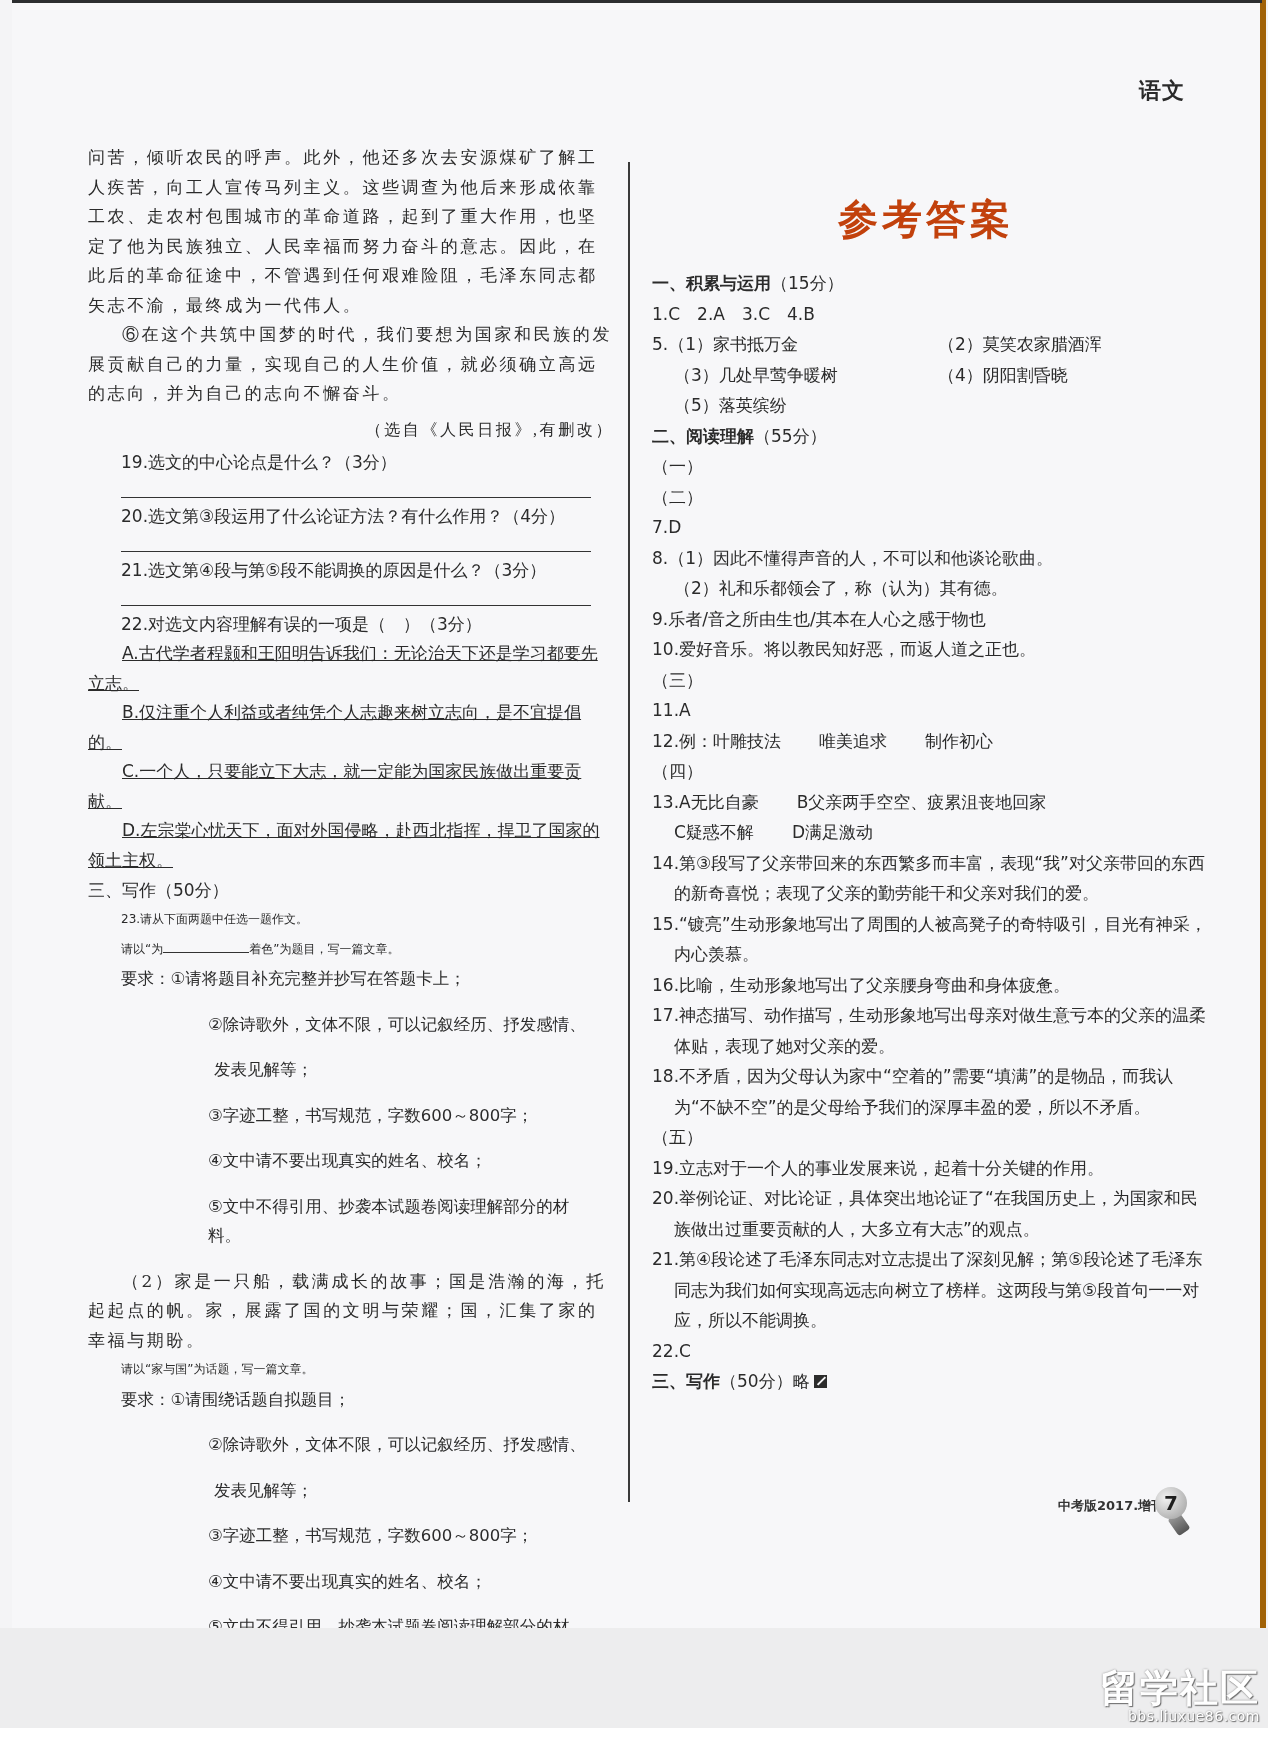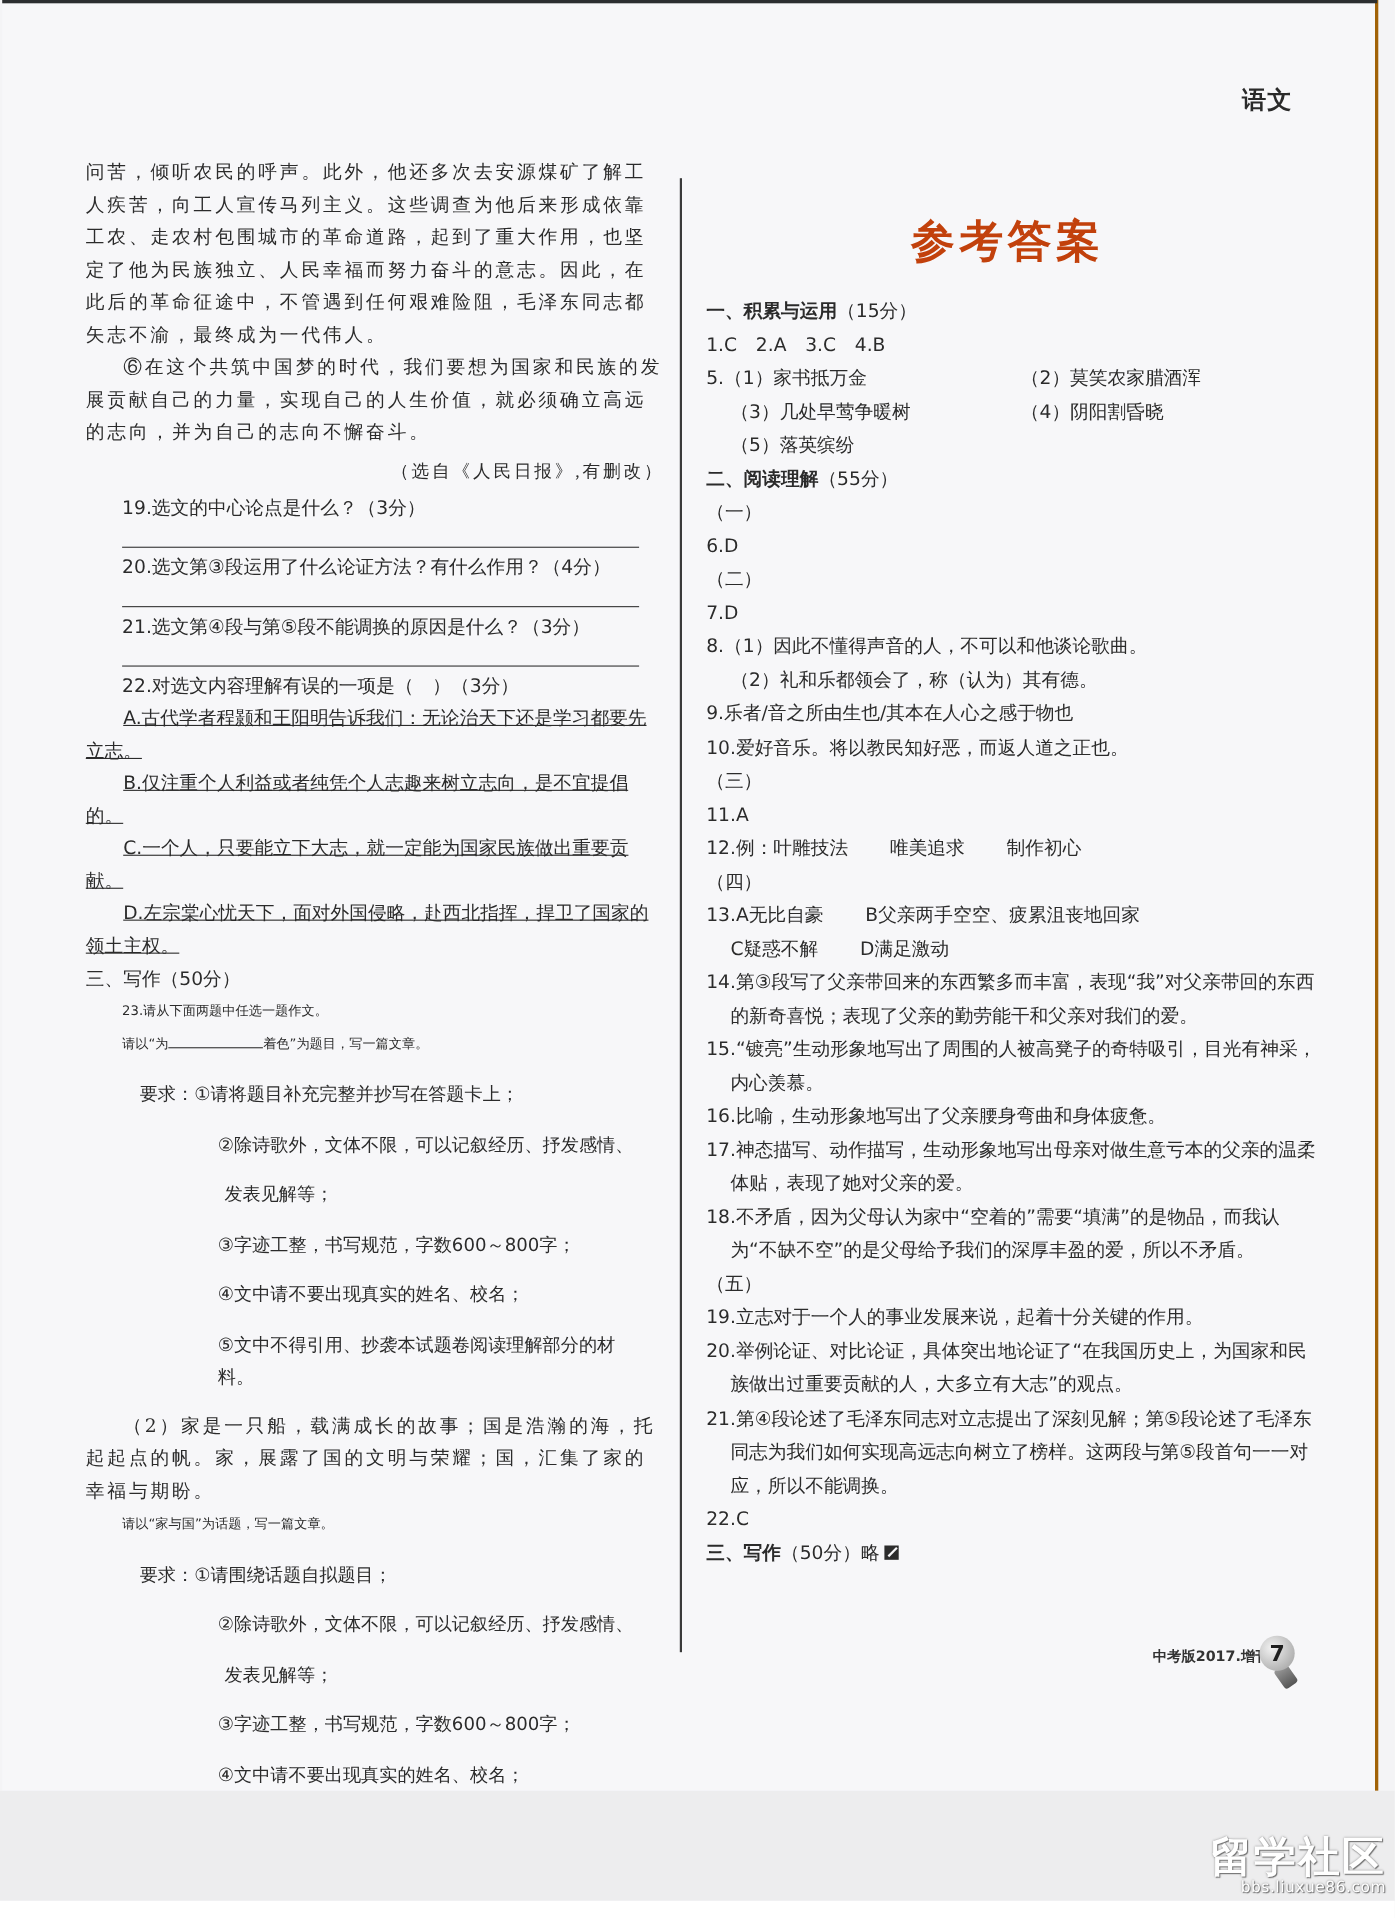--- a/index.html
+++ b/index.html
@@ -4,23 +4,23 @@
 <style>
   html, body { margin:0; padding:0; }
   body {
     width:1268px; height:1744px; position:relative; overflow:hidden;
     background:#f4f4f6;
     font-family:"DejaVu Sans", sans-serif;
     color:#2b2b2b;
   }
   .topbar { position:absolute; left:0; top:0; width:1250px; height:3px; background:#2c2e30; }
   .page {
-    position:absolute; left:2px; top:0; width:1248px; height:1628px;
+    position:absolute; left:12px; top:0; width:1248px; height:1628px;
     background:#f7f7f9;
-    border-right:3px solid #a16207;
+    border-right:6px solid #a16207;
   }
   .bottom-strip {
     position:absolute; left:0; top:1628px; width:1268px; height:100px;
     background:#ededee;
   }
   .bottom-white { position:absolute; left:0; top:1728px; width:1268px; height:16px; background:#ffffff; }
   .subject {
     position:absolute; left:1127px; top:76px;
     font-size:22px; font-weight:bold; color:#2a2a2a; letter-spacing:1px;
   }
@@ -33,21 +33,21 @@
   .serif { font-family:"DejaVu Serif", serif; }
   .p { font-size:17px; line-height:29.5px; margin:0; }
   .serif.p { letter-spacing:2.6px; }
   .indent { text-indent:2em; }
   .source { text-align:right; margin-top:6px; font-size:16px; letter-spacing:1px;font-family:Liberation Serif, serif; }
   .q { font-size:17px; line-height:29px; padding-left:33px; margin:4px 0 0 0; }
   .answer-line { height:1px; background:#333; margin:20px 0 4px 33px; width:470px; }
   .opt { font-size:17px; line-height:29.5px; margin:0; text-indent:2em;text-decoration:underline; }
   .h-sec { font-size:17px; line-height:30px; margin:0; }
   .sub { font-size:12px; line-height:29.5px; margin:0; padding-left:33px; }
-  .req { font-size:16.5px; line-height:29.5px; margin:16px; padding-left:33px; }
+  .req { font-size:16.5px; line-height:29.5px; margin:0; padding-left:33px; }
   .req-item { font-size:16.5px; line-height:29.5px; margin:16px; padding-left:104px; }
   .req-cont { font-size:16.5px; line-height:29.5px; margin:0; padding-left:126px; }
   .blank { display:inline-block; width:86px; border-bottom:1px solid #333; height:16px; vertical-align:baseline; }
 
   .title-main {
     position:absolute; left:826px; top:192px;
     font-size:40px; font-weight:bold; color:#c2410c; letter-spacing:4px;
   }
   .r { font-size:17px; line-height:30.5px; margin:0; }
   .r.hang { padding-left:22px; text-indent:-22px; }
@@ -134,21 +134,20 @@
     </div>
     <div class="poem-row poem-indent">
       <span class="a" style="width:264px">（3）几处早莺争暖树</span>
       <span>（4）阴阳割昏晓</span>
     </div>
     <div class="poem-row poem-indent">
       <span>（5）落英缤纷</span>
     </div>
     <p class="r"><b>二、阅读理解</b><span>（55分）</span></p>
     <p class="r">（一）</p>
-    <p class="r">6.D</p>
     <p class="r">（二）</p>
     <p class="r">7.D</p>
     <p class="r">8.（1）因此不懂得声音的人，不可以和他谈论歌曲。</p>
     <p class="r poem-indent">（2）礼和乐都领会了，称（认为）其有德。</p>
     <p class="r">9.乐者/音之所由生也/其本在人心之感于物也</p>
     <p class="r">10.爱好音乐。将以教民知好恶，而返人道之正也。</p>
     <p class="r">（三）</p>
     <p class="r">11.A</p>
     <p class="r"><span>12.例：</span><span>叶雕技法</span><span class="gap"></span><span>唯美追求</span><span class="gap"></span><span>制作初心</span></p>
     <p class="r">（四）</p>

